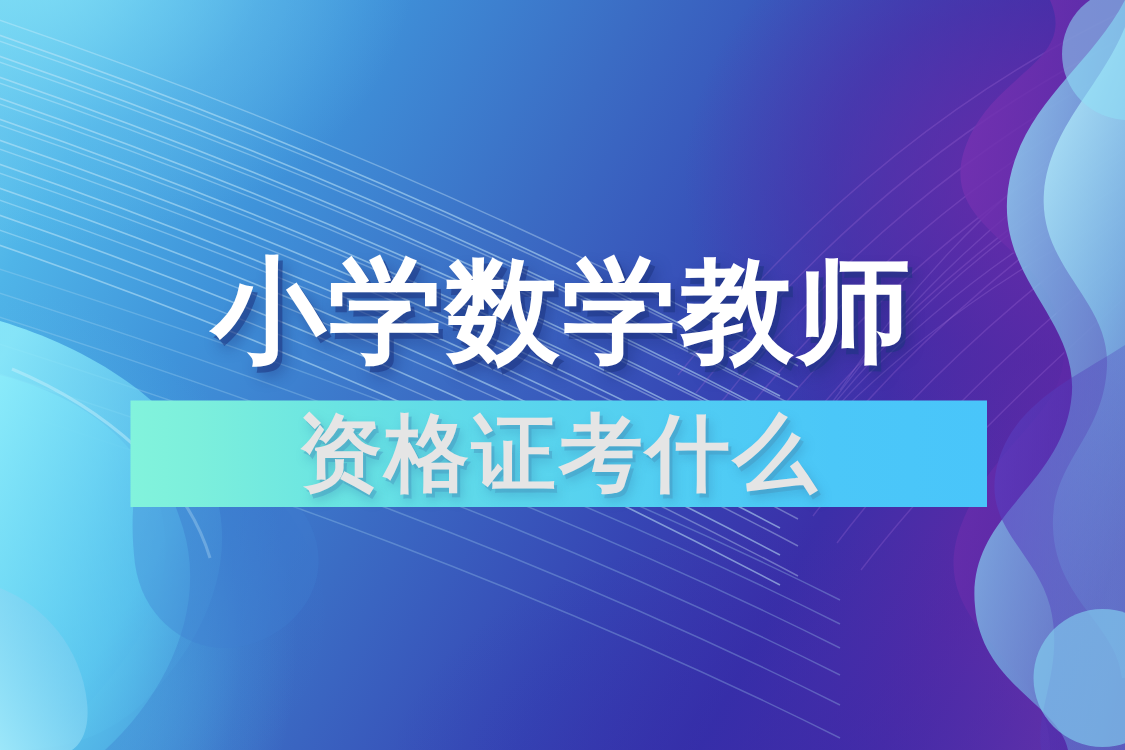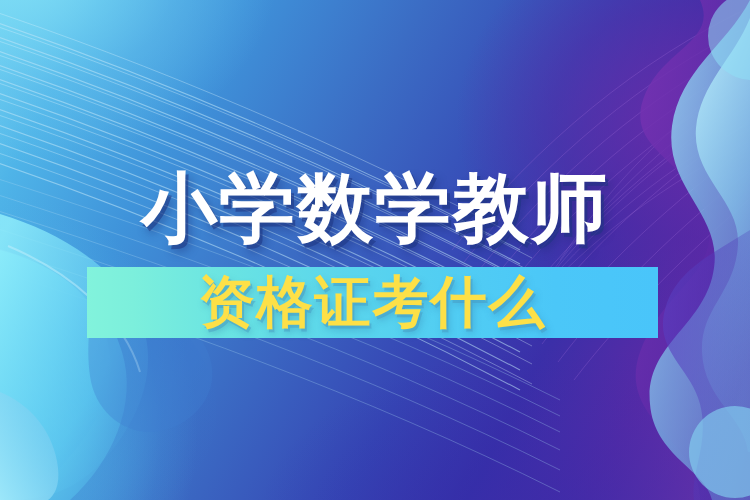--- a/index.html
+++ b/index.html
@@ -108,21 +108,21 @@
     position: absolute;
     left: 87px;
     top: 267px;
     width: 571px;
     height: 71px;
     display: flex;
     align-items: center;
     justify-content: center;
     font-size: 56px;
     font-weight: 700;
-    color: #fde047;
+    color: #e5e5e5;
     letter-spacing: 2px;
     white-space: nowrap;
     text-shadow:
       2px 3px 0px rgba(70,150,190,0.45),
       3px 5px 7px rgba(50,120,170,0.35);
   }
 </style>
 </head>
 <body>
 

